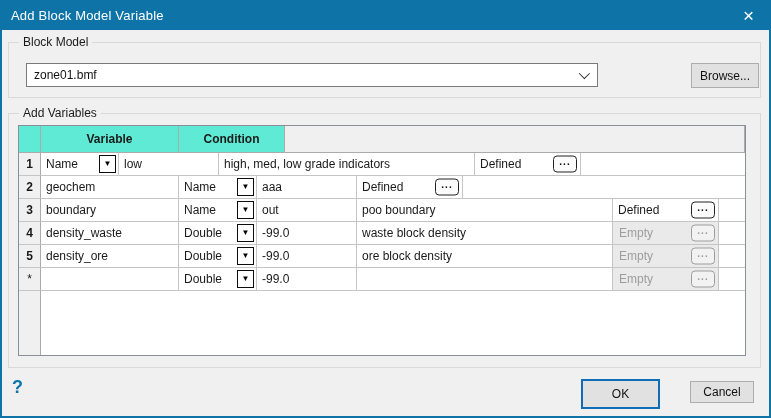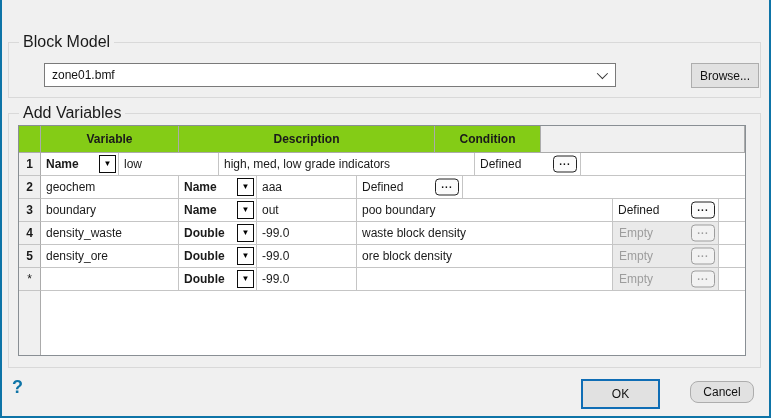--- a/index.html
+++ b/index.html
@@ -17,28 +17,28 @@
   .titlebar .close{
     margin-left:auto; width:45px; height:30px; display:flex;
     align-items:center; justify-content:center; cursor:default;
   }
   .titlebar .close-glyph{ font-size:19px; font-weight:300; line-height:1; }
   .body{ position:absolute; left:0; top:30px; width:767px; height:386px; }
 
   .groupbox{ position:absolute; border:1px solid #d9d9d9; }
   .gb-label{
     position:absolute; top:-8px; left:10px; background:#f0f0f0;
-    padding:0 4px; font-size:16px; color:#1a1a1a; line-height:14px;
+    padding:0 4px; font-size:12px; color:#1a1a1a; line-height:14px;
   }
   .gb-blockmodel{ left:6px; top:12px; width:753px; height:56px; }
   .gb-addvars{ left:6px; top:83px; width:753px; height:255px; }
 
   .combo{
     position:absolute; left:24px; top:33px; width:572px; height:24px;
-    background:#fff; border:1px solid #7a7a7a; display:flex; align-items:center;margin-left:18px;
+    background:#fff; border:1px solid #7a7a7a; display:flex; align-items:center;
   }
   .combo .combo-text{ font-size:12px; color:#111; padding-left:7px; }
   .combo .chevron{
     margin-left:auto; margin-right:10px; width:8px; height:8px;
     border-right:1px solid #333; border-bottom:1px solid #333;
     transform:rotate(45deg) translateY(-2px);
   }
   .btn{
     background:#e1e1e1; border:1px solid #adadad; font-size:12px; color:#111;
     display:flex; align-items:center; justify-content:center; cursor:default;
@@ -54,27 +54,27 @@
   }
   .g-row{ display:flex; height:23px; flex:none; }
   .g-row.header{ height:27px; }
   .cell{
     flex:none; display:flex; align-items:center; position:relative;
     font-size:12px; color:#1a1a1a; overflow:hidden; white-space:nowrap;
     border-right:1px solid #c5c5c5; border-bottom:1px solid #c5c5c5;
     background:#fff; padding-left:5px;
   }
   .header .cell{
-    background:#84cc16; font-weight:bold; justify-content:center; padding-left:0;
+    background:#5eead4; font-weight:bold; justify-content:center; padding-left:0;
     border-right:1px solid #ababab; border-bottom:1px solid #ababab;
   }
   .c-rowhdr{ width:22px; background:#f0f0f0; font-weight:bold; justify-content:center;
              padding-left:0; border-right:1px solid #ababab; }
   .c-var{ width:138px; }
-  .c-type{ width:78px;font-weight:bold; }
+  .c-type{ width:78px; }
   .c-def{ width:100px; }
   .c-desc{ width:256px; }
   .c-cond{ width:106px; }
   .c-fill{ flex:1; border-right:none; }
   .header .c-fill{ background:#f0f0f0; }
   .g-rest{ flex:1; display:flex; }
   .g-rest .c-rowhdr{ border-bottom:none; height:100%; }
   .g-rest .c-fill{ border-bottom:none; background:#fff; }
 
   .dd-btn{
@@ -93,47 +93,52 @@
   .g-row.disabled .c-cond{ background:#eaeaea; color:#9d9d9d;padding-left:6px; }
   .g-row.disabled .ell-btn{ border-color:#9d9d9d; color:#9d9d9d; background:#f2f2f2; }
   .g-row .c-rowhdr.star{ font-weight:normal; }
 
   .help{
     position:absolute; left:10px; top:347px; font-size:18px; font-weight:bold;
     color:#0e74a7; cursor:default;
   }
   .ok-btn{ position:absolute; left:579px; top:349px; width:79px; height:30px;
            border:2px solid #0f6db5; }
-  .cancel-btn{ position:absolute; left:688px; top:351px; width:64px; height:22px;border-radius:8px; }
+  .cancel-btn{ position:absolute; left:688px; top:351px; width:64px; height:22px; }
 </style>
 </head>
 <body>
 
 <div class="dialog">
+  <div class="titlebar">
+    <span class="title">Add Block Model Variable</span>
+    <span class="close">
+      <span class="close-glyph">×</span>
+    </span>
+  </div>
 
   <div class="body">
 
     <div class="groupbox gb-blockmodel">
       <span class="gb-label">Block Model</span>
     </div>
     <div class="combo">
       <span class="combo-text">zone01.bmf</span>
       <span class="chevron"></span>
     </div>
     <button class="btn browse">Browse...</button>
 
     <div class="groupbox gb-addvars">
       <span class="gb-label">Add Variables</span>
     </div>
 
     <div class="grid">
       <div class="g-row header">
         <div class="cell c-rowhdr"></div>
         <div class="cell c-var">Variable</div>
-        <div class="cell c-desc">Description</div>
         <div class="cell c-cond">Condition</div>
         <div class="cell c-fill"></div>
       </div>
       <div>
           <div class="g-row">
     <div class="cell c-rowhdr">1</div>
     <div class="cell c-type">
       <span>Name</span>
       <span class="dd-btn">
         <span>▼</span>

